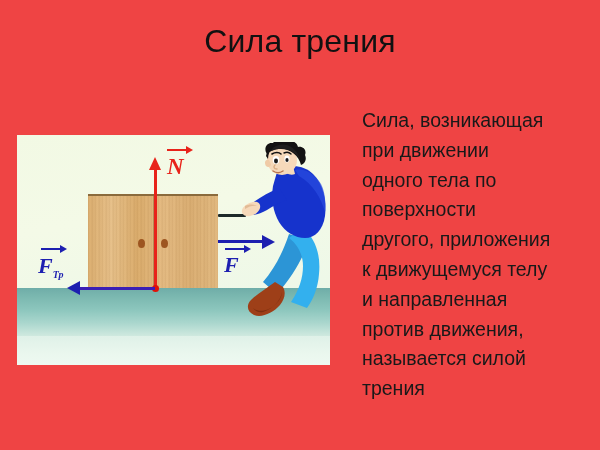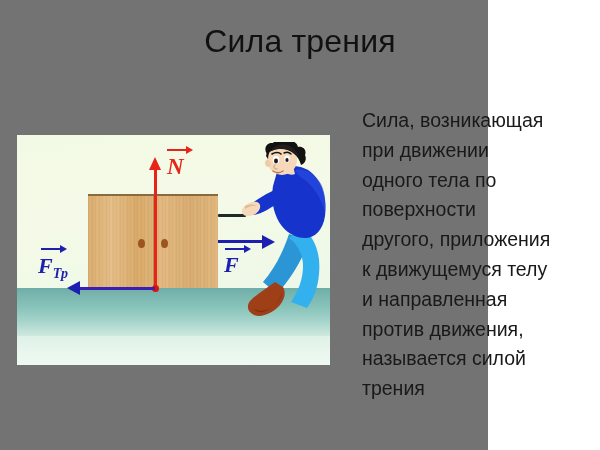--- a/index.html
+++ b/index.html
@@ -10,22 +10,22 @@
     width: 600px;
     height: 450px;
     background: #ffffff;
     font-family: "Liberation Sans", sans-serif;
     overflow: hidden;
     position: relative;
   }
   #slide {
     position: absolute;
     left: 0; top: 0;
-    width: 488px; height: 450px;
-    background: #737373;
+    width: 600px; height: 450px;
+    background: #ef4444;
   }
   
   #page-title {
     position: absolute;
     left: 0;
     top: 22px;
     width: 600px;
     text-align: center;
     font-size: 32px;
     line-height: 38px;
@@ -246,21 +246,21 @@
     top: 120px;
     color: #1d1fb0;
     font-family: "Liberation Serif", serif;
     font-style: italic;
     font-weight: bold;
     font-size: 22px;
     line-height: 22px;
     white-space: nowrap;
   }
   .label-Ftr .sub {
-    font-size: 14px;
+    font-size: 10px;
     vertical-align: sub;
     font-style: italic;
   }
   .label-Ftr .vec {
     display: block;
     position: absolute;
     left: 3px;
     top: -11px;
     width: 26px;
     height: 9px;

